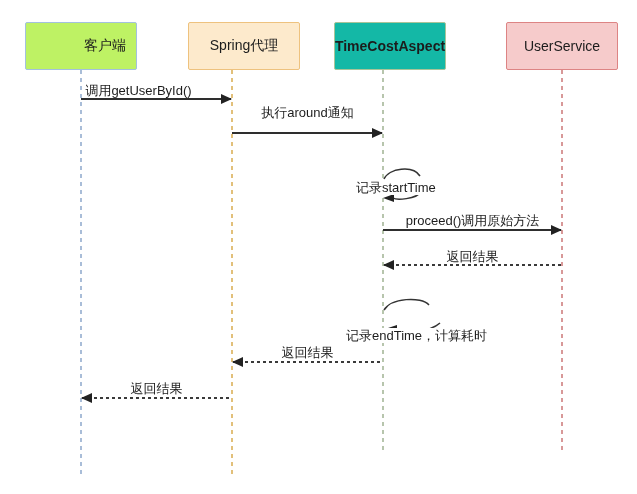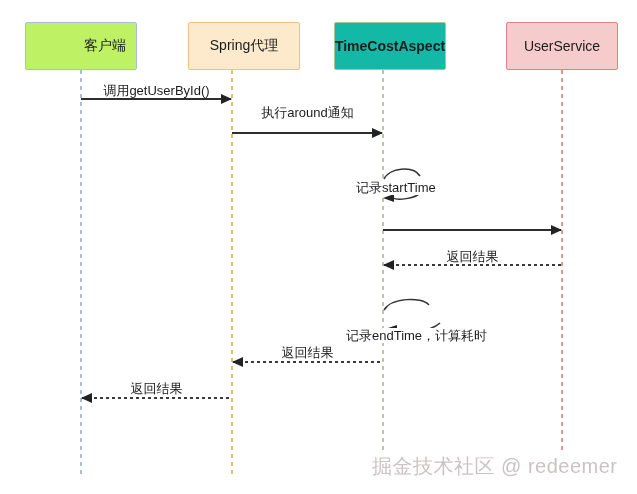--- a/index.html
+++ b/index.html
@@ -64,35 +64,36 @@
   </div>
   <div class="actor actor-service">
     <span>UserService</span>
   </div>
 
   <div class="lifeline ll-client"></div>
   <div class="lifeline ll-proxy"></div>
   <div class="lifeline ll-aspect"></div>
   <div class="lifeline ll-service"></div>
 
-  <div class="msg-label" style="left:81px;width:151px;top:83px;">调用getUserById()</div>
+  <div class="msg-label" style="left:63px;width:151px;top:83px;">调用getUserById()</div>
   <div class="msg-line solid" style="left:81px;width:150px;top:98px;"></div>
   <div class="ah ah-right" style="left:221px;top:94px;"></div>
 
   <div class="msg-label" style="left:232px;width:151px;top:105px;">执行around通知</div>
   <div class="msg-line solid" style="left:232px;width:150px;top:132px;"></div>
   <div class="ah ah-right" style="left:372px;top:128px;"></div>
 
   <svg class="selfloop" style="left:382px;top:163px;" width="46" height="42" viewBox="0 0 46 42">
     <path d="M 2 16 C 7 5, 31 2, 38 13" fill="none" stroke="#333" stroke-width="1.5"></path>
     <path d="M 40 28 C 34 37, 14 37, 11 35" fill="none" stroke="#333" stroke-width="1.5"></path>
     <polygon points="1,35 12,31 12,39" fill="#222"></polygon>
   </svg>
   <div class="msg-label bgd" style="left:355px;top:180px;text-align:left;">记录startTime</div>
 
+  <div class="msg-label" style="left:383px;width:179px;top:213px;">proceed()调用原始方法</div>
   <div class="msg-line solid" style="left:383px;width:178px;top:229px;"></div>
   <div class="ah ah-right" style="left:551px;top:225px;"></div>
 
   <div class="msg-label" style="left:383px;width:179px;top:249px;">返回结果</div>
   <div class="msg-line dashed" style="left:384px;width:178px;top:264px;"></div>
   <div class="ah ah-left" style="left:383px;top:260px;"></div>
 
   <svg class="selfloop" style="left:382px;top:295px;" width="75" height="44" viewBox="0 0 75 44">
     <path d="M 2 15 C 9 3, 39 1, 47 10" fill="none" stroke="#333" stroke-width="1.5"></path>
     <path d="M 58 28 C 47 38, 20 38, 14 35" fill="none" stroke="#333" stroke-width="1.5"></path>
@@ -101,15 +102,14 @@
   <div class="msg-label bgd" style="left:345px;top:328px;text-align:left;">记录endTime，计算耗时</div>
 
   <div class="msg-label" style="left:232px;width:151px;top:345px;">返回结果</div>
   <div class="msg-line dashed" style="left:233px;width:150px;top:361px;"></div>
   <div class="ah ah-left" style="left:232px;top:357px;"></div>
 
   <div class="msg-label" style="left:81px;width:151px;top:381px;">返回结果</div>
   <div class="msg-line dashed" style="left:82px;width:150px;top:397px;"></div>
   <div class="ah ah-left" style="left:81px;top:393px;"></div>
 
-  <div class="watermark">掘金技术社区 @ redeemer</div>
 
 </div>
 
 </body></html>

